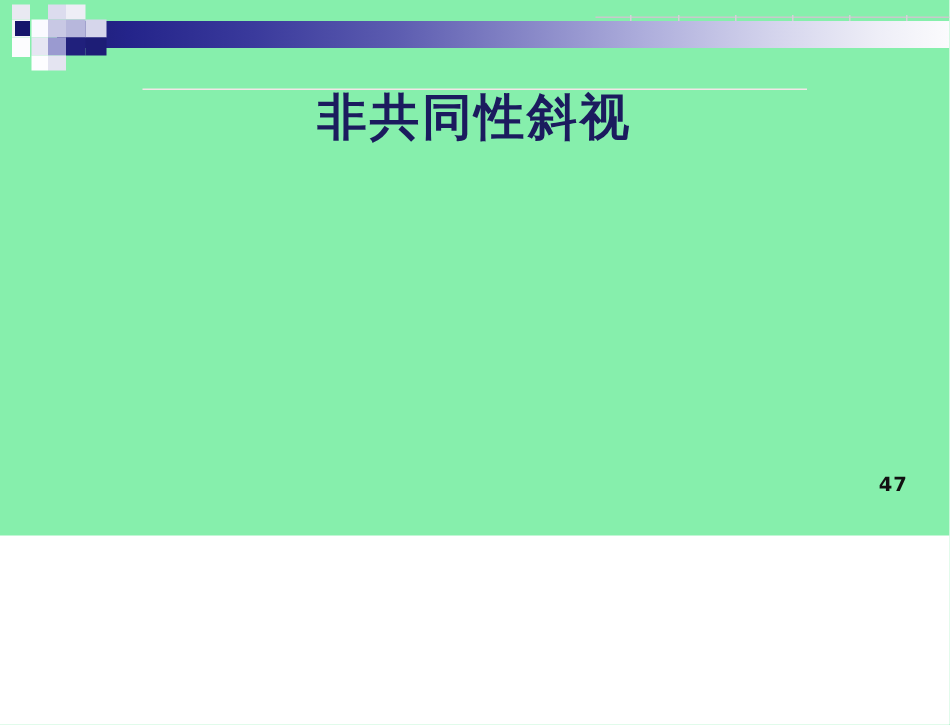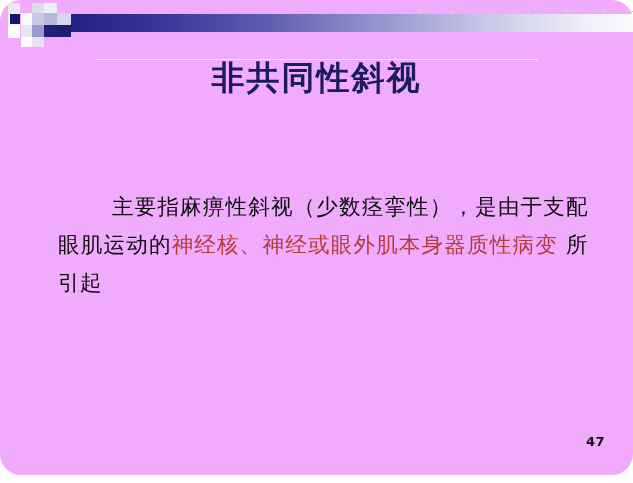--- a/index.html
+++ b/index.html
@@ -8,23 +8,22 @@
     width: 633px;
     height: 483px;
     background: #ffffff;
     font-family: "Liberation Serif", "DejaVu Serif", serif;
     overflow: hidden;
   }
 
   #slide {
     position: relative;
     width: 633px;
-    height: 475px;
-    background: #f0abfc;
-    border-radius: 21px;
+    height: 357px;
+    background: #86efac;
   }
 
   
   .top-artifact {
     position: absolute;
     top: 0;
     left: 397px;
     width: 236px;
     height: 12px;
     border-bottom: 1px solid #c9c9cb;
@@ -157,21 +156,16 @@
     <span class="sq" style="left:44px;top:25px;width:13px;height:12px;background:#20207c;"></span>
     <span class="sq" style="left:57px;top:13px;width:14px;height:12px;background:#d6d6eb;"></span>
     <span class="sq" style="left:57px;top:25px;width:14px;height:12px;background:#1d1d76;"></span>
   </div>
 
   <div class="title-block">
     <div class="title-rule"></div>
     <h1 class="slide-title">非共同性斜视</h1>
   </div>
 
-  <div class="body-block">
-    <p class="body-para">
-      <span class="black-text">主要指麻痹性斜视（少数痉挛性），是由于支配眼肌运动的</span><span class="red-text">神经核、神经或眼外肌本身器质性病变</span><span class="black-text"> 所引起</span>
-    </p>
-  </div>
 
   <div class="page-number">47</div>
 
 </div>
 
 </body></html>

